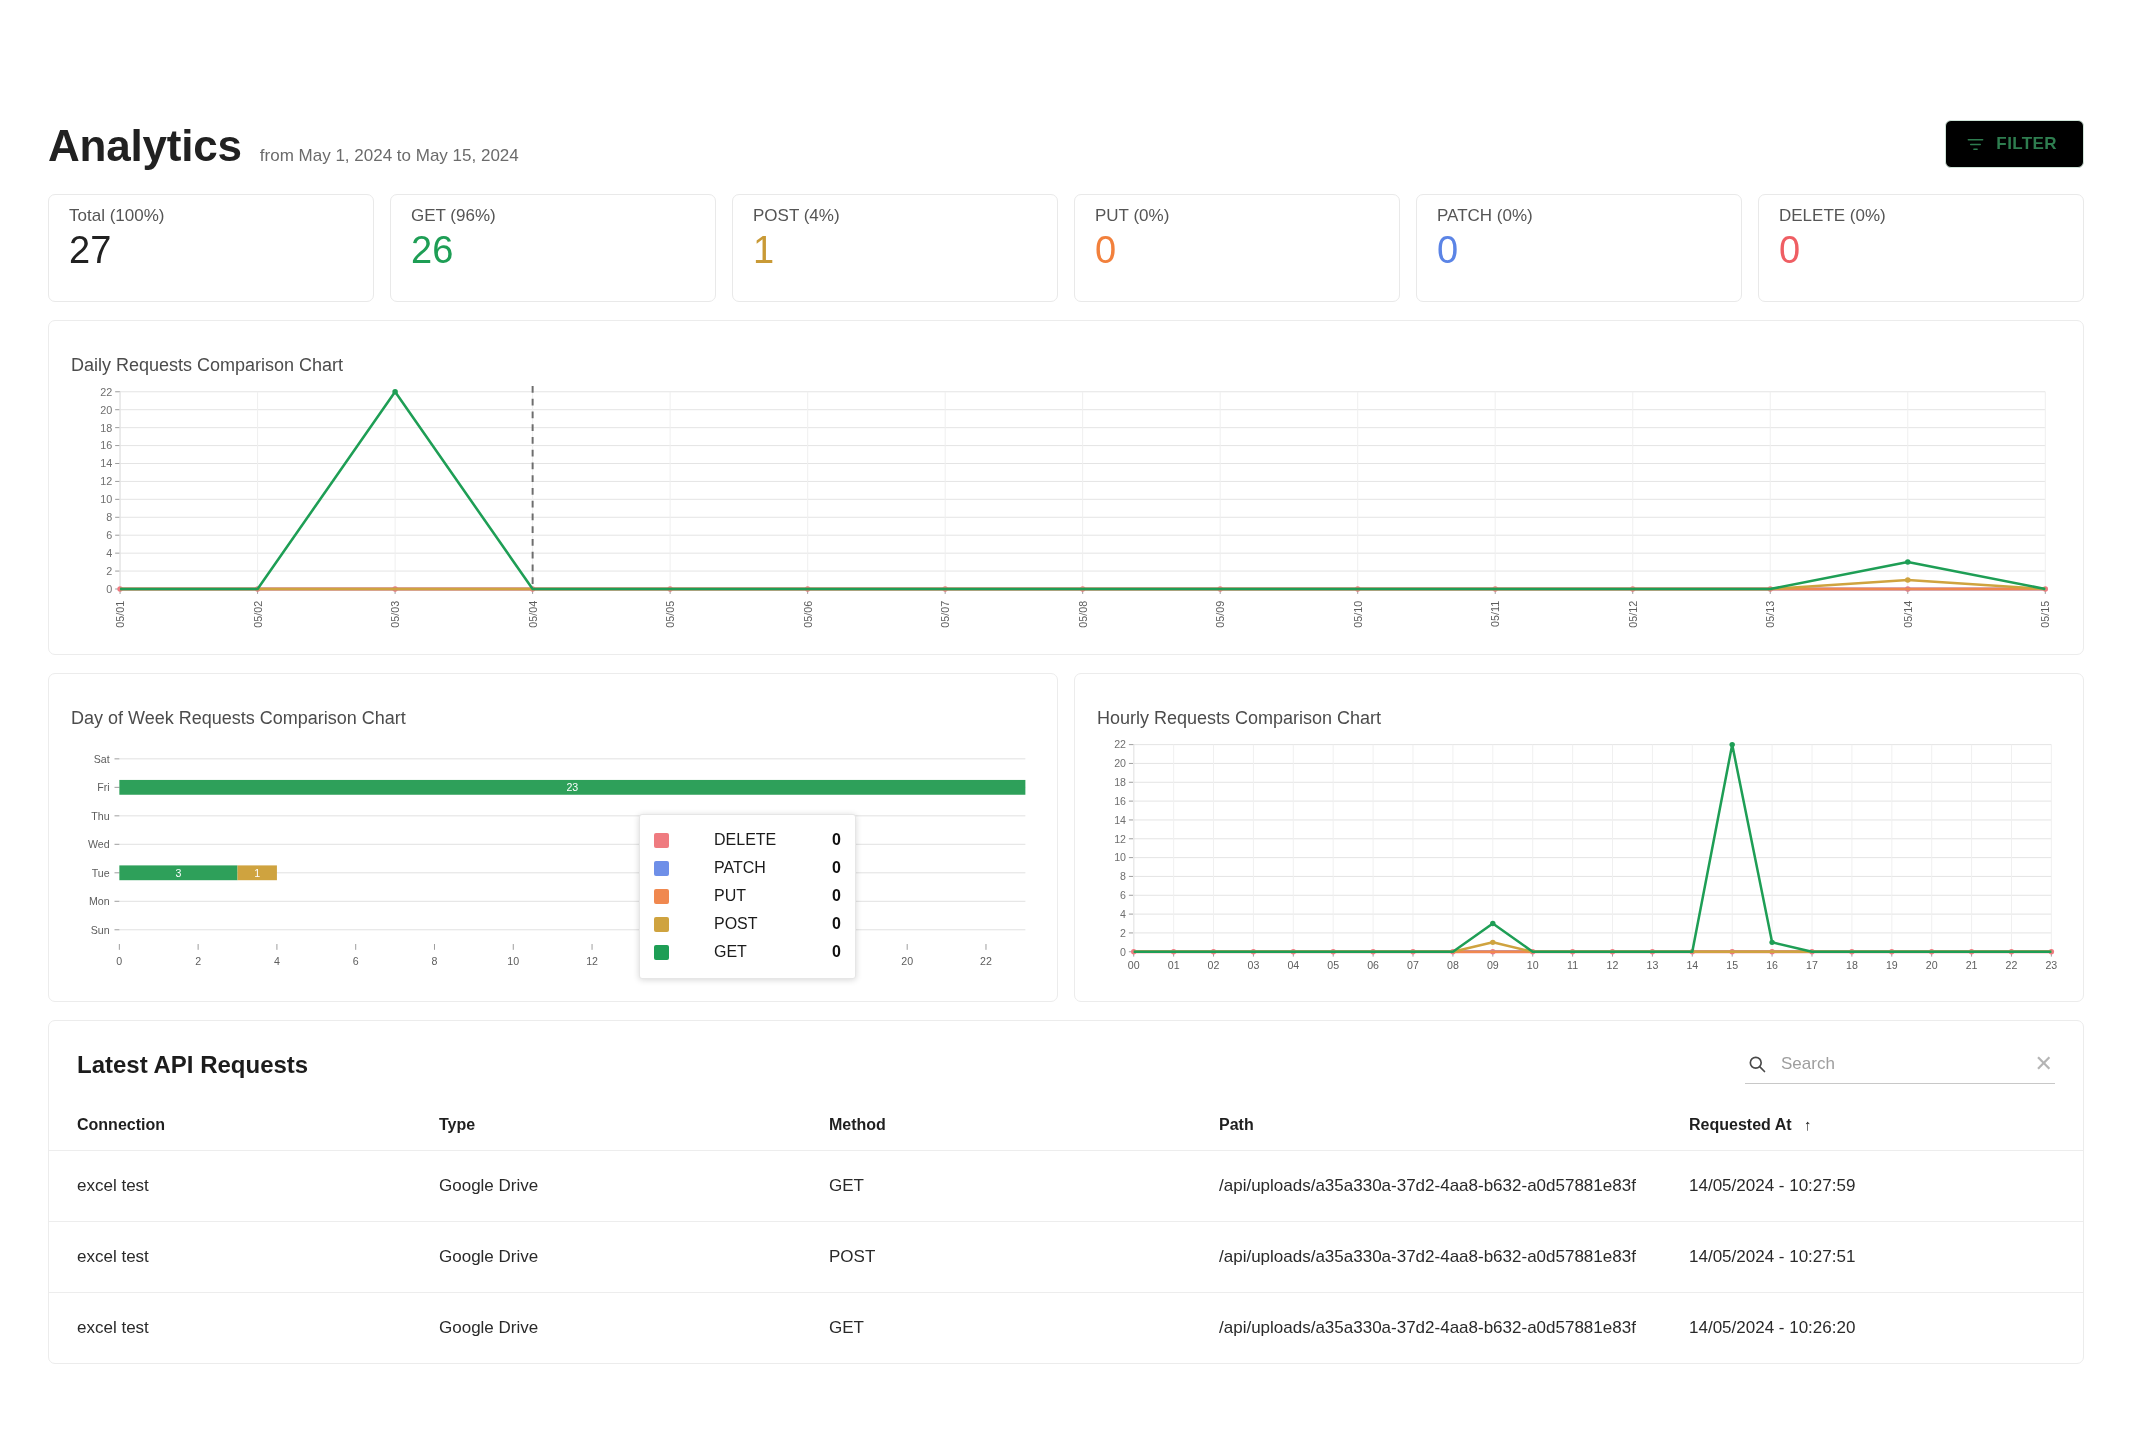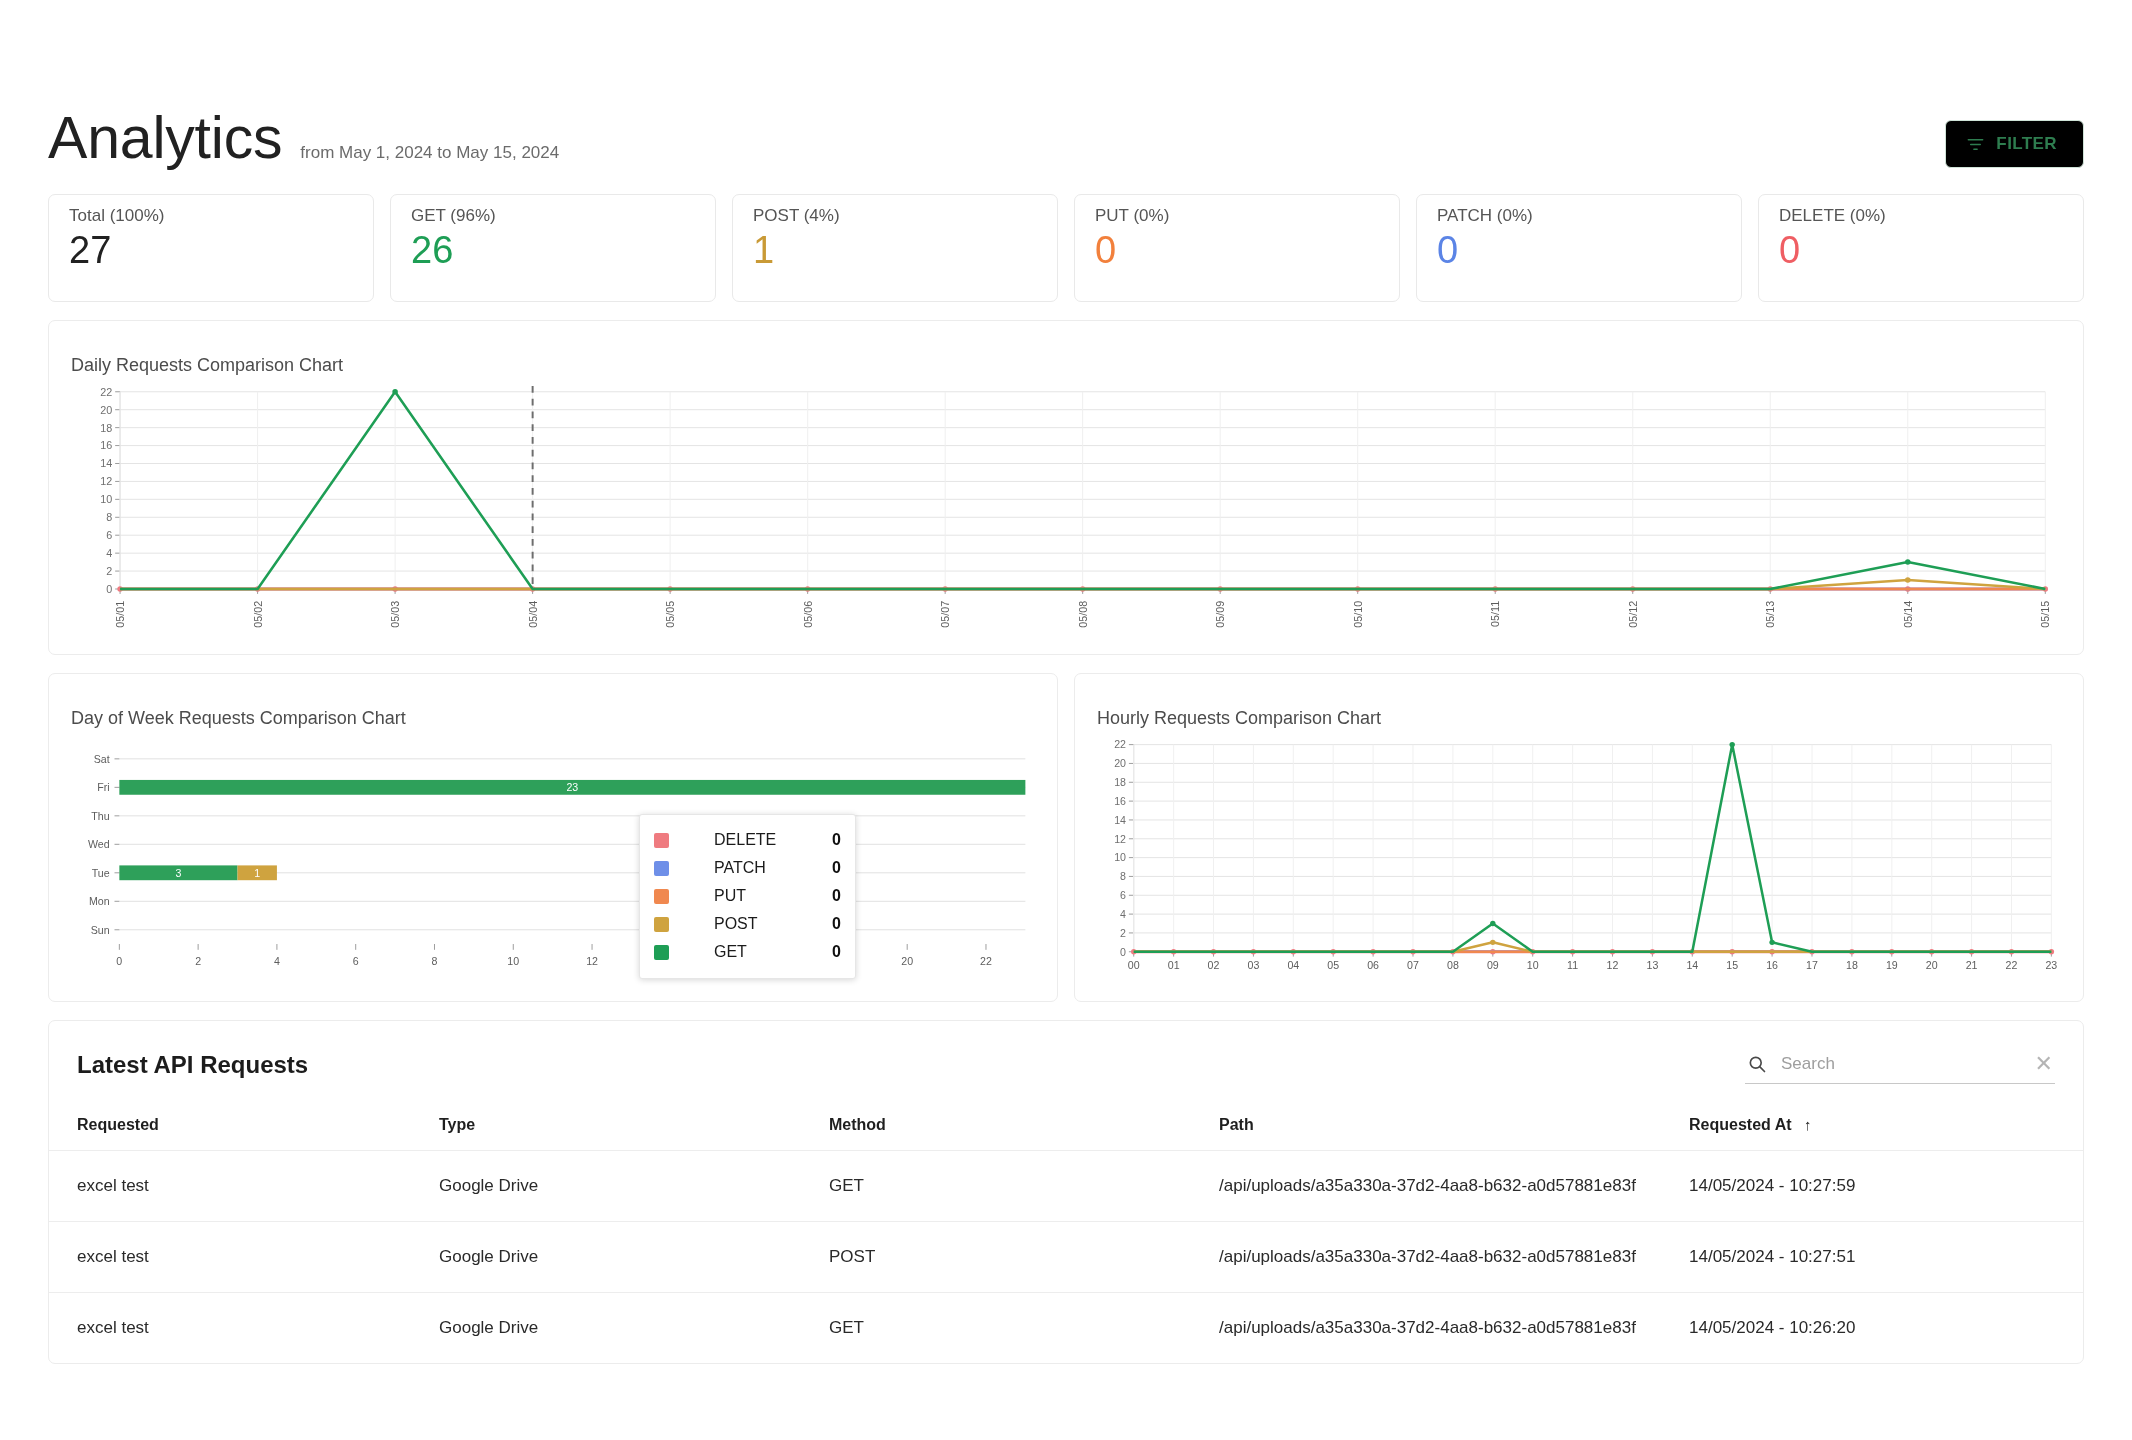--- a/index.html
+++ b/index.html
@@ -10,21 +10,21 @@
     font-family:"Liberation Sans", sans-serif;
     color:#212121;
     overflow:hidden;
   }
   .page { padding: 0 48px; }
   .topgap { height:96px; }
 
   
   .header-row { display:flex; align-items:flex-end; justify-content:space-between; height:72px; }
   .title-wrap { display:flex; align-items:baseline; gap:18px; }
-  .page-title { font-size:59px; font-weight:400; color:#212121; line-height:1; letter-spacing:-0.2px; }
+  .page-title { font-size:44px; font-weight:700; color:#212121; line-height:1; letter-spacing:-0.2px; }
   .date-range { font-size:17px; color:#6b6b6b; }
   .filter-btn {
     display:flex; align-items:center; gap:11px;
     border:1px solid #cfe3d7; border-radius:6px;
     background:#000000; color:#2e7d4f;
     font-size:17px; font-weight:600; letter-spacing:.4px;
     padding:13px 26px 13px 20px; cursor:pointer;
   }
   .filter-icon { width:19px; height:19px; display:block; }
 
@@ -484,21 +484,21 @@
           <line x1="15.5" y1="15.5" x2="21" y2="21" stroke="#4a4a4a" stroke-width="2" stroke-linecap="round"></line>
         </svg>
         <input class="search-input" type="text" placeholder="Search" style="">
         <span class="clear-x">✕</span>
       </div>
     </div>
 
     <table>
       <thead>
         <tr>
-          <th class="col-conn">Requested</th>
+          <th class="col-conn">Connection</th>
           <th class="col-type">Type</th>
           <th class="col-method">Method</th>
           <th class="col-path">Path</th>
           <th>
             <span>Requested At</span>
             <span class="sort-arrow">↑</span>
           </th>
         </tr>
       </thead>
       <tbody>

